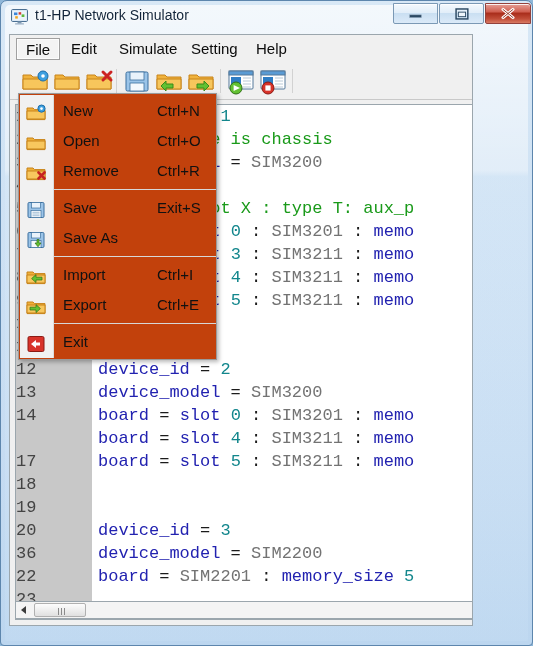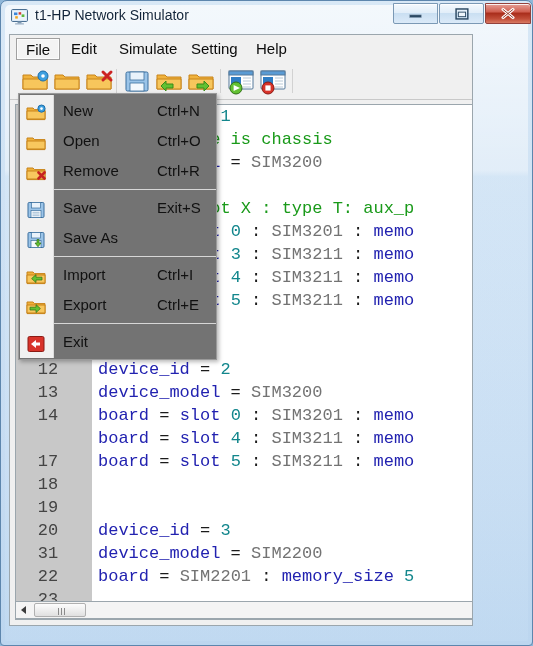--- a/index.html
+++ b/index.html
@@ -95,21 +95,21 @@
   #code-area{
     position:absolute;left:0;top:0;right:17px;bottom:0;overflow:hidden;
   }
   .line{
     position:relative;height:23px;line-height:23px;
     font-family:"Liberation Mono","DejaVu Sans Mono",monospace;
     font-size:17px;white-space:pre;
   }
   .ln{
     position:absolute;left:0;top:0;width:64px;
-    text-align:center;color:#444;
+    text-align:left;color:#444;
   }
   .src{position:absolute;left:82px;top:0;}
   .c-kw{color:#2222b0;}
   .c-num{color:#12868c;}
   .c-cmt{color:#1a9a1a;}
   .c-pln{color:#737373;}
   .c-op{color:#1b1b1b;}
   
   #vscroll{
     position:absolute;right:0;top:0;width:17px;height:100%;
@@ -133,21 +133,21 @@
   }
   #hthumb{
     position:absolute;left:18px;top:1px;width:52px;height:14px;
     background:linear-gradient(to bottom,#fdfdfd 0%,#f0f0f0 45%,#e0e0e0 100%);
     border:1px solid #b0b0b0;border-radius:2px;box-sizing:border-box;
   }
   .hgrip{position:absolute;top:4px;width:1px;height:7px;background:#8a8a8a;}
   
   #filemenu{
     position:absolute;left:8px;top:58px;width:199px;
-    background:#737373;
+    background:#c2410c;
     border:1px solid #9a9a9a;
     box-shadow:2px 2px 4px rgba(0,0,0,.28);
     box-sizing:border-box;
     z-index:50;
     padding:2px 0;
   }
   #fm-strip{
     position:absolute;left:1px;top:1px;width:33px;bottom:1px;
     background:#f1f1f1;border-right:1px solid #dcdcdc;
   }
@@ -312,21 +312,21 @@
           <div class="line"><span class="ln">10</span><span class="src"></span></div>
           <div class="line"><span class="ln">11</span><span class="src"><span class="c-cmt">#device 2</span></span></div>
           <div class="line"><span class="ln">12</span><span class="src"><span class="c-kw">device_id</span><span class="c-op"> = </span><span class="c-num">2</span></span></div>
           <div class="line"><span class="ln">13</span><span class="src"><span class="c-kw">device_model</span><span class="c-op"> = </span><span class="c-pln">SIM3200</span></span></div>
           <div class="line"><span class="ln">14</span><span class="src"><span class="c-kw">board</span><span class="c-op"> = </span><span class="c-kw">slot</span><span class="c-op"> </span><span class="c-num">0</span><span class="c-op"> : </span><span class="c-pln">SIM3201</span><span class="c-op"> : </span><span class="c-kw">memo</span></span></div>
           <div class="line"><span class="src"><span class="c-kw">board</span><span class="c-op"> = </span><span class="c-kw">slot</span><span class="c-op"> </span><span class="c-num">4</span><span class="c-op"> : </span><span class="c-pln">SIM3211</span><span class="c-op"> : </span><span class="c-kw">memo</span></span></div>
           <div class="line"><span class="ln">17</span><span class="src"><span class="c-kw">board</span><span class="c-op"> = </span><span class="c-kw">slot</span><span class="c-op"> </span><span class="c-num">5</span><span class="c-op"> : </span><span class="c-pln">SIM3211</span><span class="c-op"> : </span><span class="c-kw">memo</span></span></div>
           <div class="line"><span class="ln">18</span><span class="src"></span></div>
           <div class="line"><span class="ln">19</span><span class="src"></span></div>
           <div class="line"><span class="ln">20</span><span class="src"><span class="c-kw">device_id</span><span class="c-op"> = </span><span class="c-num">3</span></span></div>
-          <div class="line"><span class="ln">31</span><span class="src"><span class="c-kw">device_model</span><span class="c-op"> = </span><span class="c-pln">SIM2200</span></span></div>
+          <div class="line"><span class="ln">36</span><span class="src"><span class="c-kw">device_model</span><span class="c-op"> = </span><span class="c-pln">SIM2200</span></span></div>
           <div class="line"><span class="ln">22</span><span class="src"><span class="c-kw">board</span><span class="c-op"> = </span><span class="c-pln">SIM2201</span><span class="c-op"> : </span><span class="c-kw">memory_size</span><span class="c-op"> </span><span class="c-num">5</span></span></div>
           <div class="line"><span class="ln">23</span><span class="src"></span></div>
         </div>
 
       <div id="vscroll">
         <div class="sb-arrow" id="vs-up">
           <svg width="17" height="17" viewBox="0 0 17 17">
               <path d="M8.5 5.5 L12.5 10.5 L4.5 10.5 Z" fill="#3c3c3c"></path>
             </svg>
         </div>

